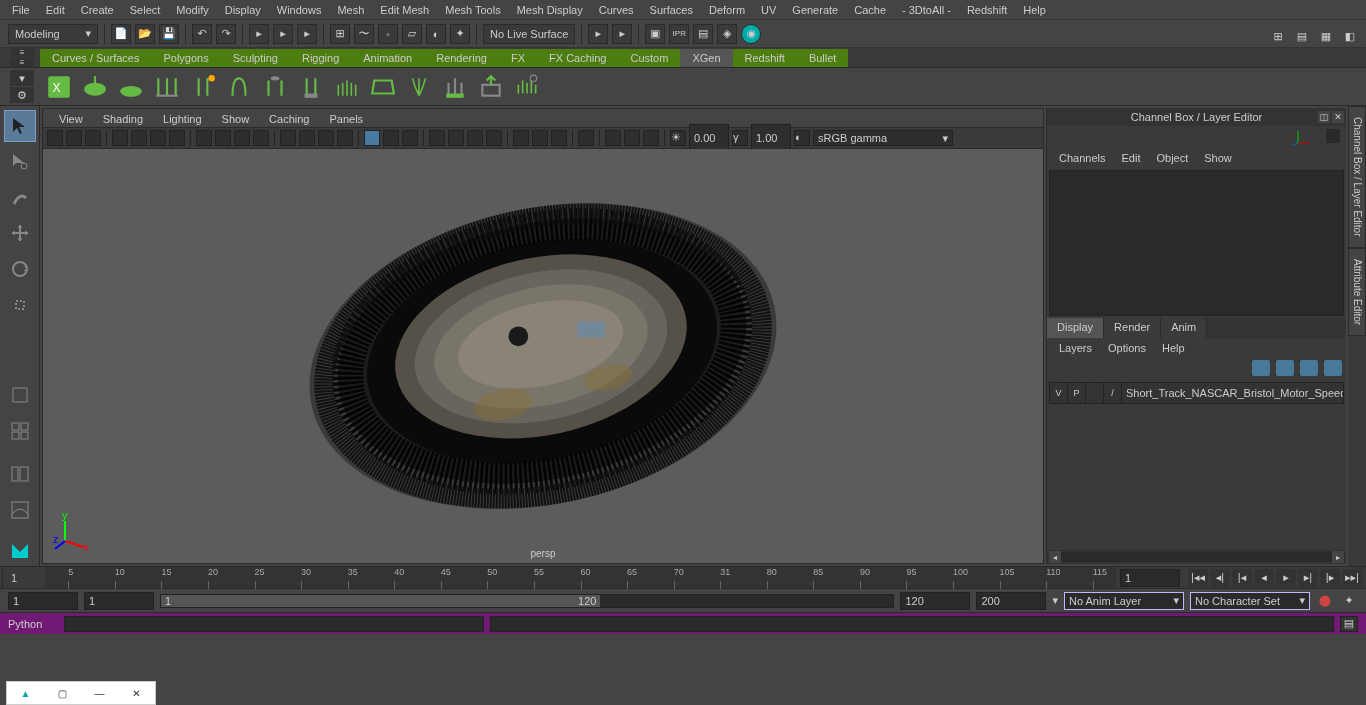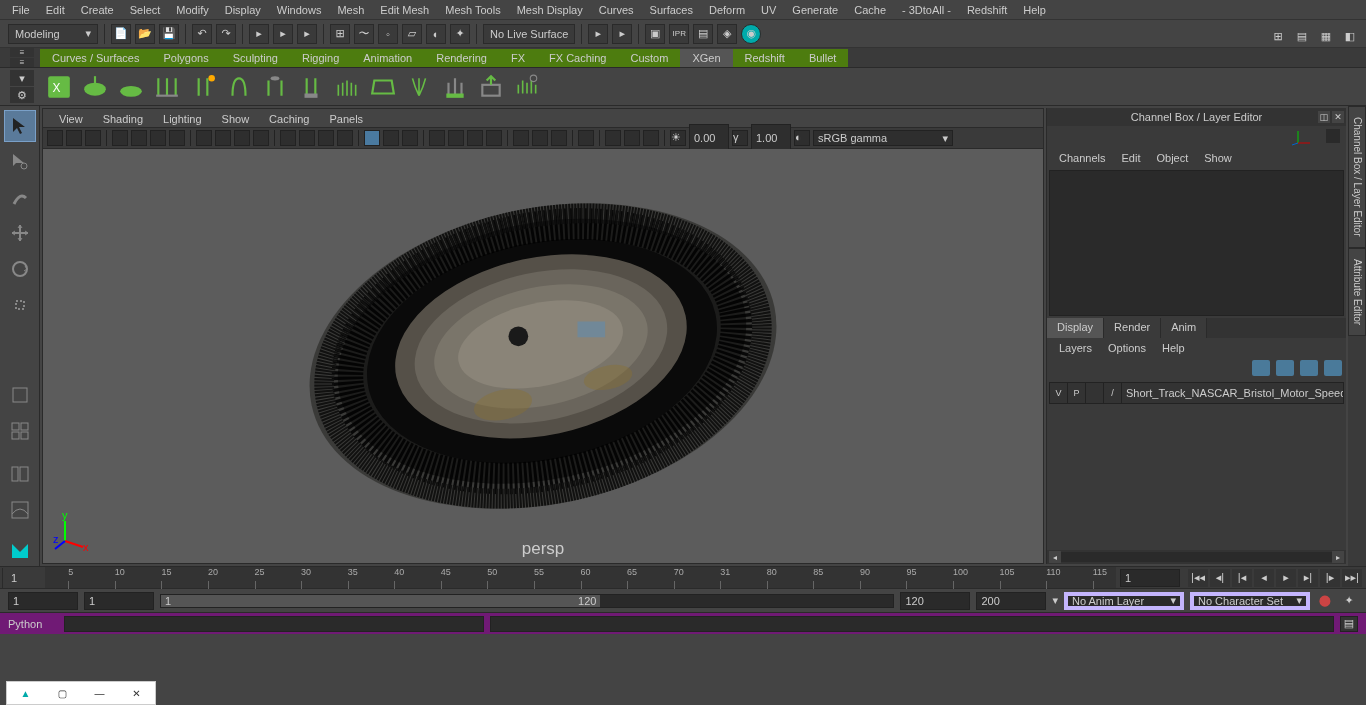--- a/index.html
+++ b/index.html
@@ -37,21 +37,21 @@
 .viewport-wrap { flex: 1; display: flex; flex-direction: column; border: 1px solid #2a2a2a; margin: 2px; }
 .vp-menu { height: 18px; background: #444; display: flex; align-items: flex-end; padding: 0 6px; gap: 0; }
 .vp-menu span { padding: 2px 10px; }
 .vp-toolbar { height: 22px; background: #3a3a3a; display: flex; align-items: center; padding: 0 4px; gap: 3px; border-top: 1px solid #2a2a2a; border-bottom: 1px solid #2a2a2a; }
 .vp-ic { width: 16px; height: 16px; background: #2e2e2e; border: 1px solid #222; }
 .vp-sep { width: 1px; height: 16px; background: #222; margin: 0 2px; }
 .vp-num { background: #2e2e2e; border: 1px solid #222; width: 40px; height: 28px; padding: 0 4px; display: flex; align-items: center; }
 .vp-dd { background: #2e2e2e; border: 1px solid #222; height: 16px; width: 140px; padding: 0 4px; display: flex; align-items: center; justify-content: space-between; }
 
 .viewport { flex: 1; background: #5c5c5c; position: relative; overflow: hidden; }
-.camera-label { position: absolute; bottom: 4px; left: 50%; transform: translateX(-50%); font-size: 17px; }
+.camera-label { position: absolute; bottom: 4px; left: 50%; transform: translateX(-50%); font-size: 10px; }
 .axis { position: absolute; bottom: 10px; left: 10px; width: 40px; height: 40px; }
 
 .right-panel { width: 300px; background: #3a3a3a; border-left: 1px solid #2a2a2a; display: flex; flex-direction: column; margin: 2px 2px 2px 0;}
 .right-side-tabs { width: 18px; background: #3a3a3a; display: flex; flex-direction: column; }
 .side-tab { writing-mode: vertical-rl; padding: 10px 2px; font-size: 10px; background: #444; border: 1px solid #2a2a2a; text-align: center; }
 
 .rp-title { height: 18px; background: #333; display: flex; align-items: center; justify-content: center; font-size: 10px; position: relative; }
 .rp-title .close { position: absolute; right: 2px; display: flex; gap: 2px; }
 .rp-title .close span { width: 12px; height: 12px; background: #444; display: flex; align-items: center; justify-content: center; font-size: 9px;}
 .rp-menu { height: 20px; display: flex; align-items: center; padding: 0 4px; gap: 0; background: #3a3a3a; }
@@ -80,21 +80,21 @@
 .tl-tick::before { content:''; position:absolute; top:14px; left:0; width:1px; height:8px; background:#666;}
 .tl-end { width: 60px; background: #2a2a2a; height: 18px; margin: 0 4px; padding: 0 4px; display: flex; align-items: center; border:1px solid #222;}
 .tl-play { display: flex; gap: 2px; padding: 0 4px; }
 .tl-btn { width: 20px; height: 18px; background: #333; display: flex; align-items: center; justify-content: center; }
 
 
 .range-row { height: 24px; background: #444; display: flex; align-items: center; padding: 0 8px; gap: 6px; border-top: 1px solid #2a2a2a; }
 .range-num { width: 70px; height: 18px; background: #2a2a2a; border: 1px solid #222; padding: 0 4px; display: flex; align-items: center; }
 .range-track { flex: 1; height: 14px; background: #2a2a2a; position: relative; border: 1px solid #222; }
 .range-handle { position: absolute; height: 100%; background: #555; display:flex; align-items:center; padding: 0 4px; font-size:9px; }
-.range-dd { width: 120px; height: 18px; background: #2a2a2a; border: 4px solid #c4b5fd; padding: 0 4px; display: flex; align-items: center; justify-content: space-between;}
+.range-dd { width: 120px; height: 18px; background: #2a2a2a; border: 1px solid #c4b5fd; padding: 0 4px; display: flex; align-items: center; justify-content: space-between;}
 .range-ic { width: 18px; height: 18px; display:flex; align-items:center; justify-content:center;}
 
 
 .cmd-row { height: 22px; background: #701a75; display: flex; align-items: center; padding: 0 8px; gap: 6px; border-top: 1px solid #2a2a2a; }
 .cmd-lang { width: 50px; }
 .cmd-in { width: 420px; height: 16px; background: #2a2a2a; border: 1px solid #222; }
 .cmd-out { flex: 1; height: 16px; background: #2a2a2a; border: 1px solid #222; }
 .cmd-btn { width: 18px; height: 16px; background: #333; border: 1px solid #222; display:flex; align-items:center; justify-content:center;}
 
 

